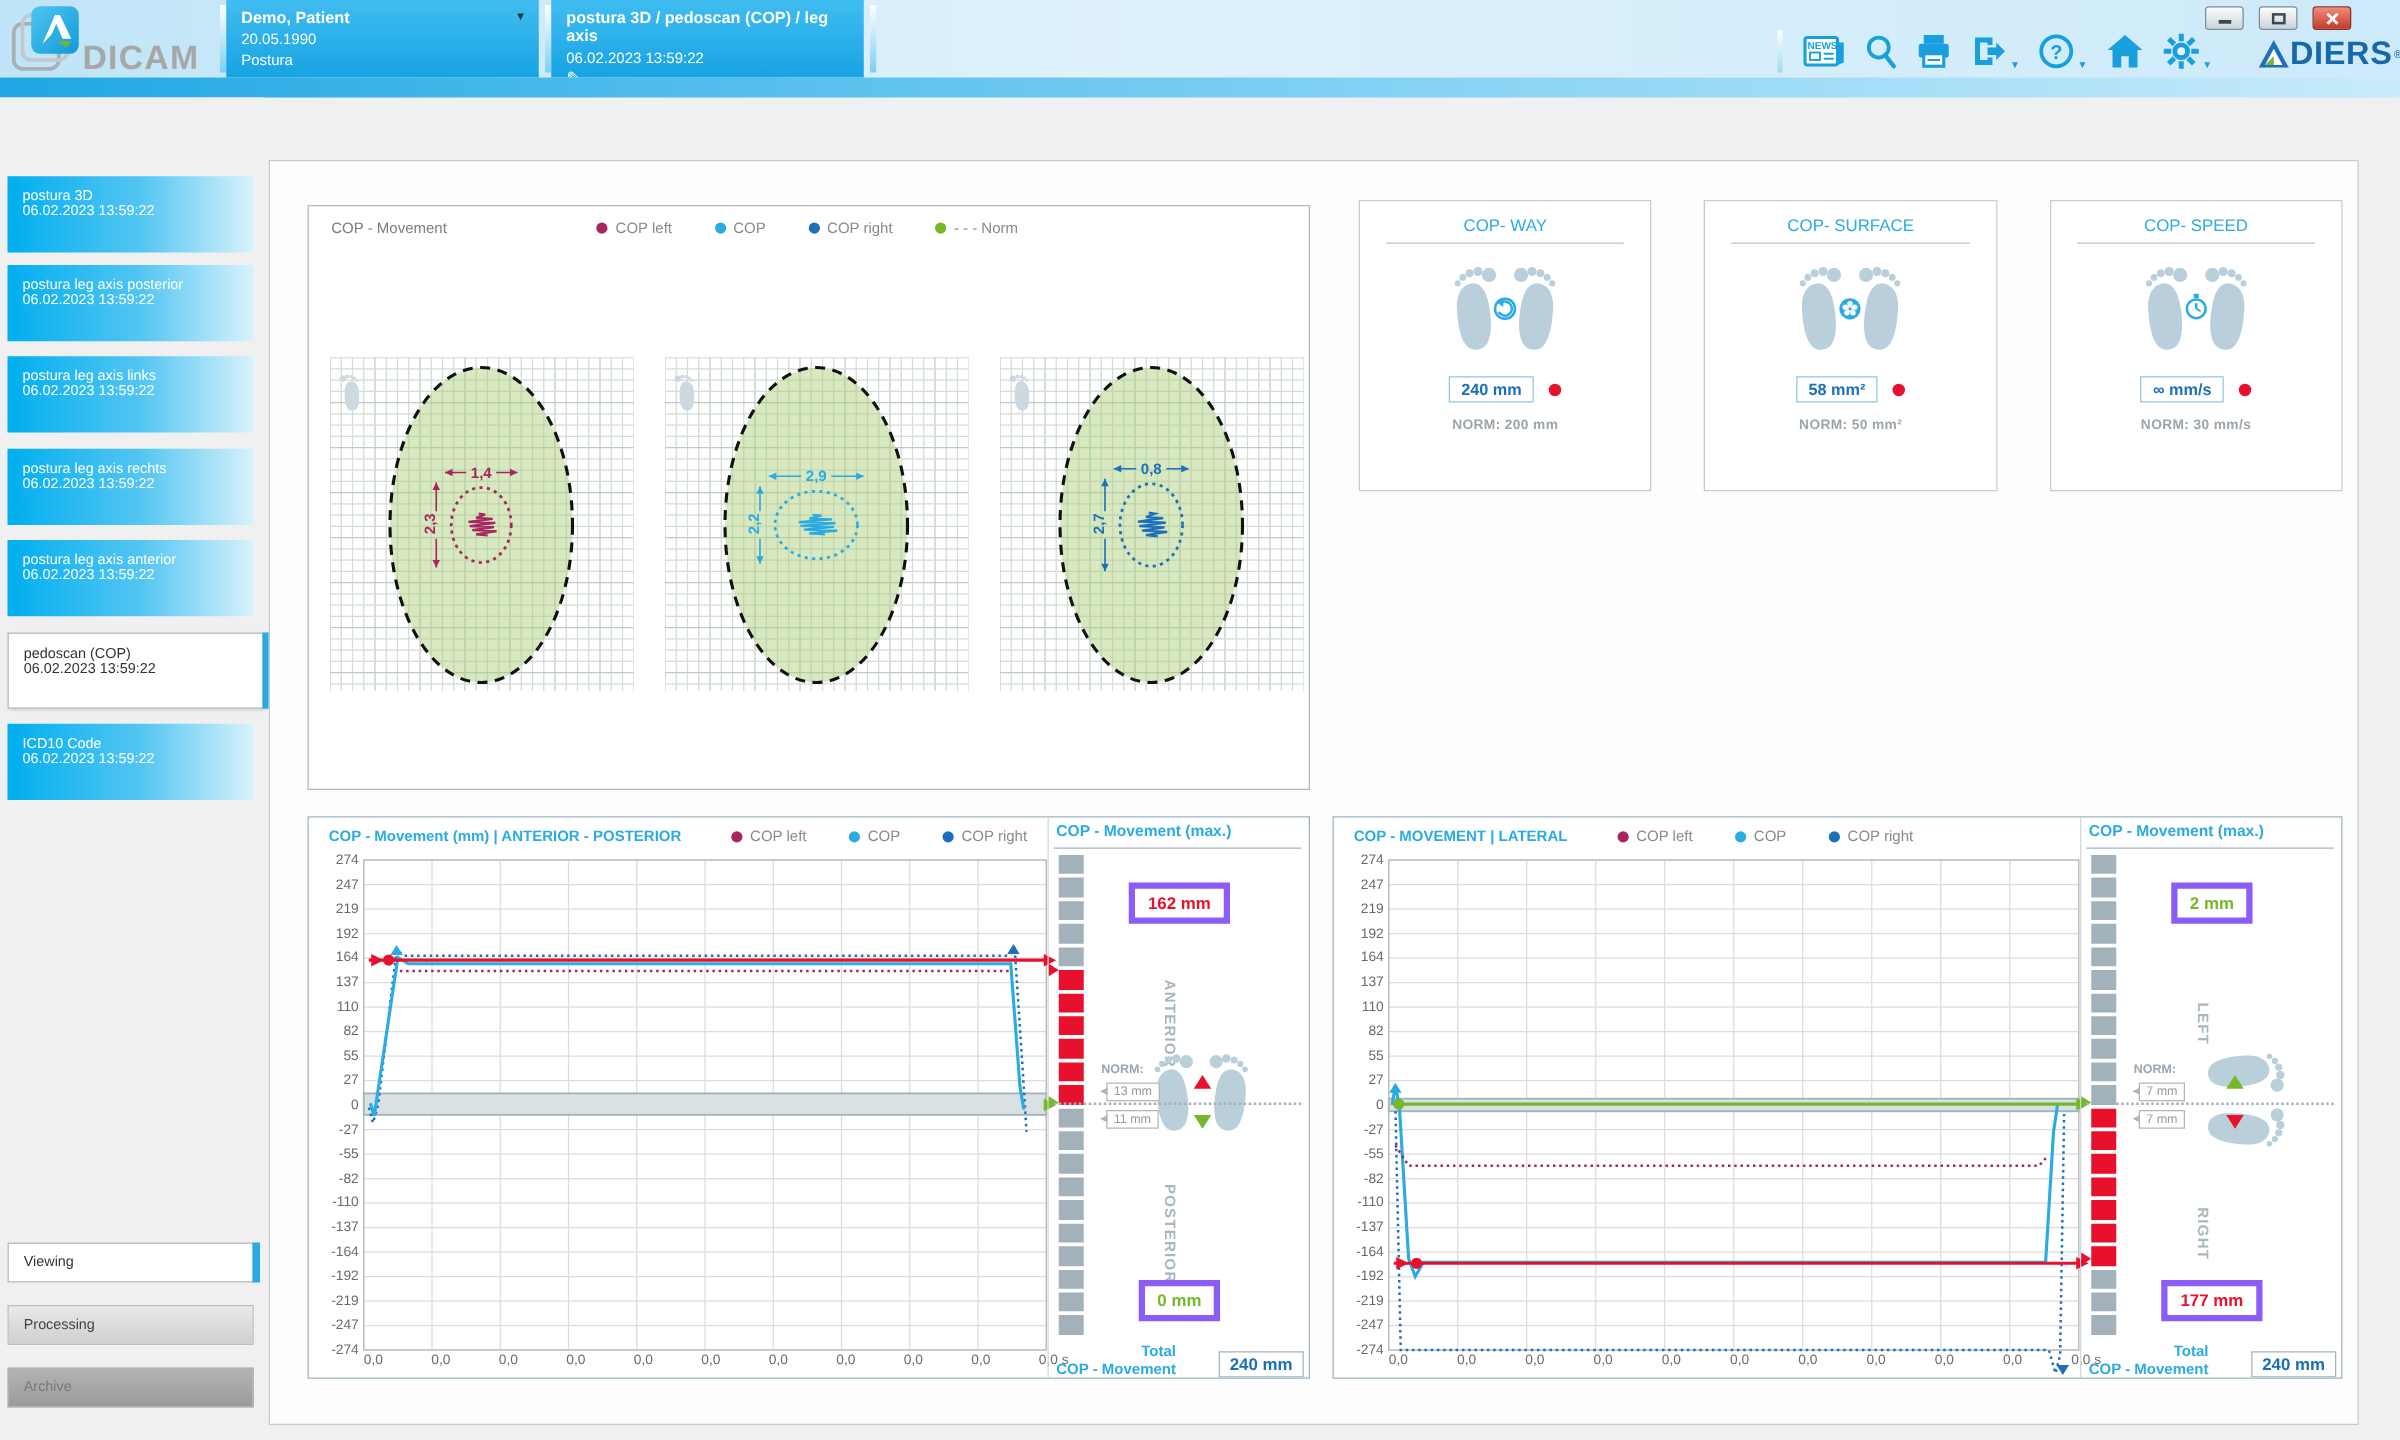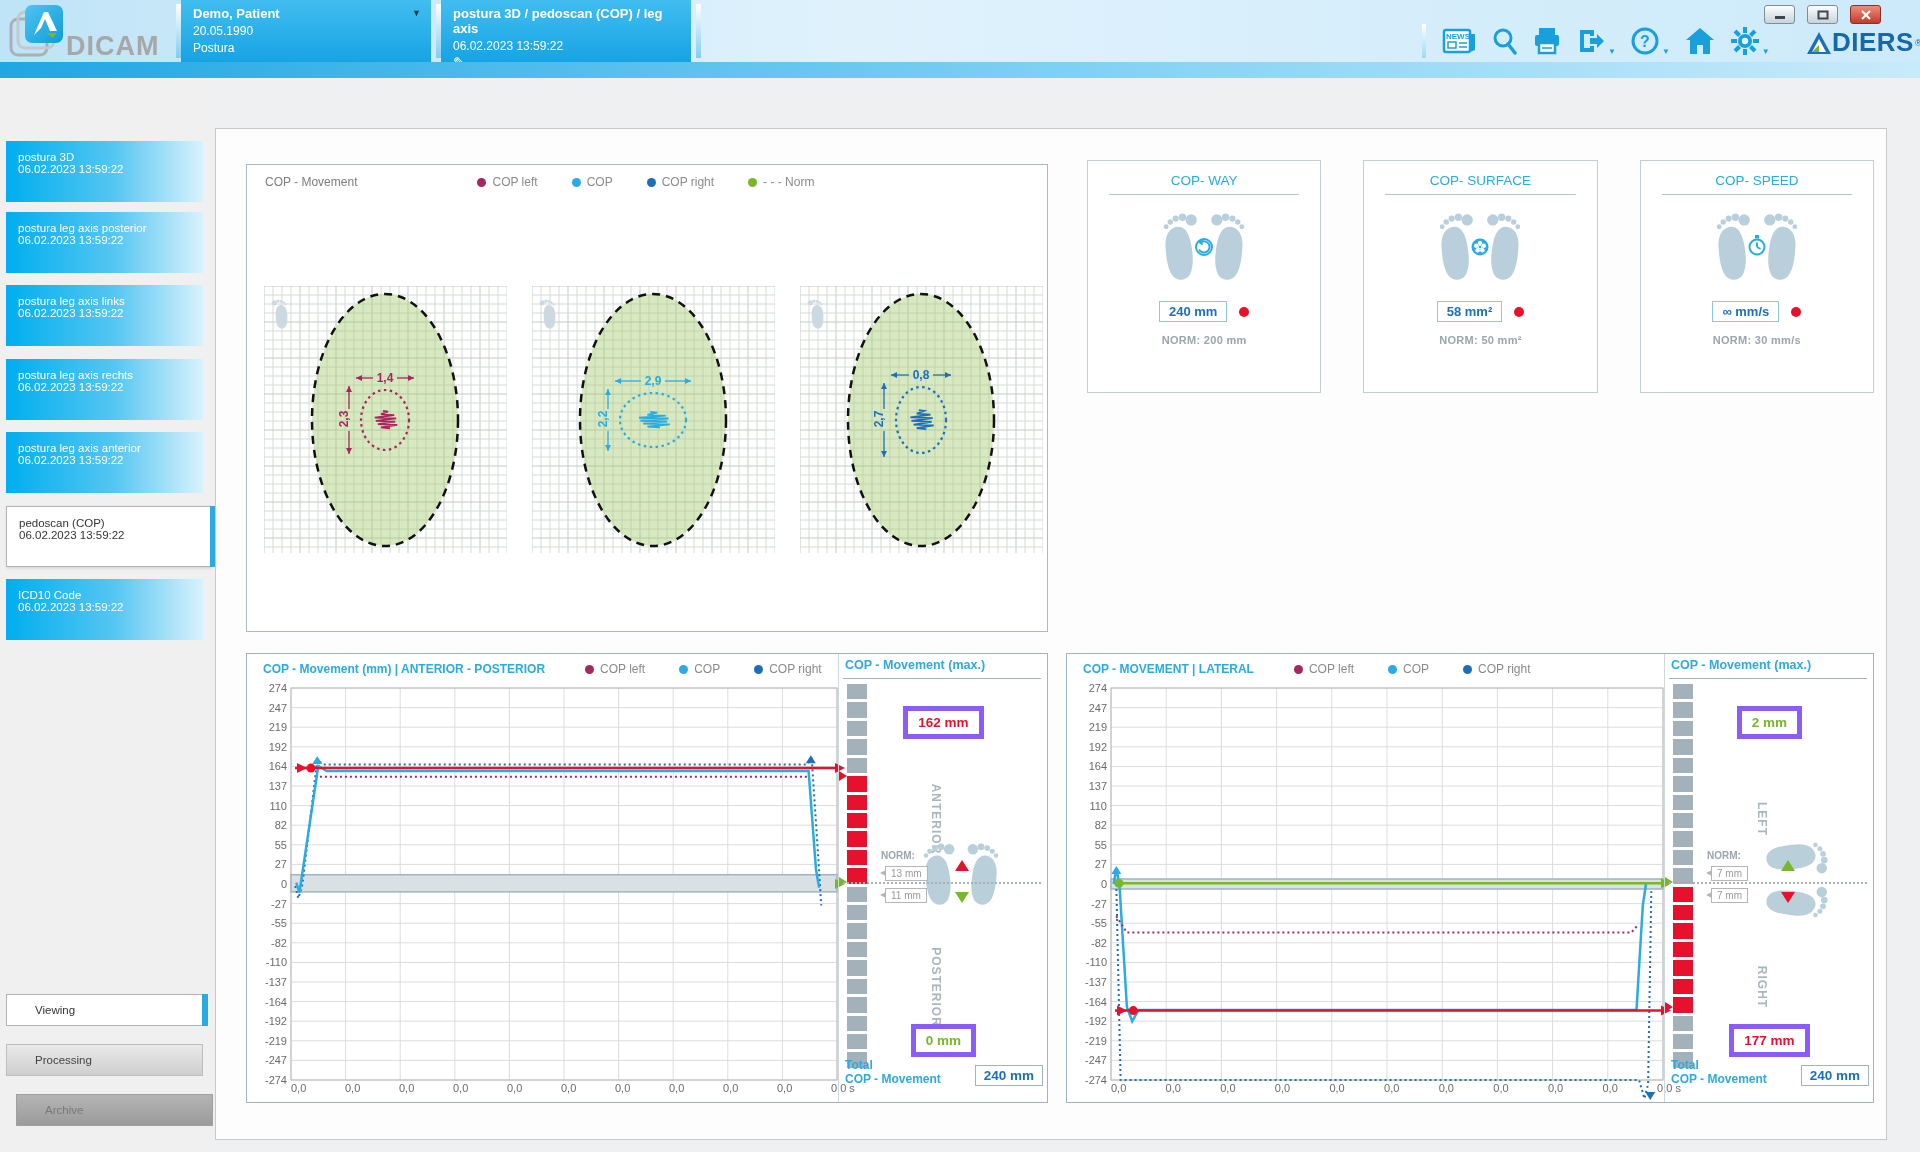--- a/index.html
+++ b/index.html
@@ -34,21 +34,21 @@
   
   .sidebar{position:absolute;left:0;top:78px;width:211px;height:1074px;background:#f0f0f0;}
   .nav-item{position:absolute;left:6px;width:197px;height:61px;padding:10px 0 0 12px;cursor:pointer;
     background:linear-gradient(90deg,#00aeef 0%,#55c6f2 55%,#d9f2fc 100%);color:#fff;}
   .nav-item .nav-label{font-size:11.5px;}
   .nav-item .nav-date{font-size:11.5px;}
   .nav-item.selected{background:#fff;color:#333;border:1px solid #b3b3b3;width:205px;
     box-shadow:1px 1px 3px rgba(0,0,0,.15);}
   .nav-item.selected::after{content:"";position:absolute;right:-6px;top:-1px;width:6px;height:61px;background:#29abe2;}
   .mode-btn{position:absolute;left:6px;width:197px;height:32px;display:flex;align-items:center;
-    padding-left:28px;font-size:11.5px;cursor:pointer;color:#444;}
+    padding-left:12px;font-size:11.5px;cursor:pointer;color:#444;}
   .mode-btn.active{background:#fff;border:1px solid #b3b3b3;color:#333;}
   .mode-btn.active::after{content:"";position:absolute;right:-6px;top:-1px;width:6px;height:32px;background:#29abe2;}
   .mode-btn.normal{background:linear-gradient(180deg,#e9e9e9,#cfcfcf);border:1px solid #bdbdbd;}
   .mode-btn.dark{background:linear-gradient(180deg,#b4b4b4,#9b9b9b);border:1px solid #a0a0a0;color:#787878;}
   
   .tabs{position:absolute;left:225px;top:92px;display:flex;z-index:3;}
   .tab{height:37px;padding:0 22px;display:flex;align-items:center;font-size:12px;
     background:#f2f2f2;border:1px solid #c9c9c9;border-left:none;cursor:pointer;color:#333;}
   .tab:first-child{border-left:1px solid #c9c9c9;}
   .tab.active{background:#fff;height:41px;margin-top:-4px;border-bottom:1px solid #fff;font-weight:bold;
@@ -106,21 +106,21 @@
   .norm-tag{position:absolute;left:46px;border:1px solid #b5b5b5;background:rgba(255,255,255,.92);
     font-size:10px;color:#9a9a9a;padding:0 5px;line-height:13px;}
   .norm-tag::before{content:"";position:absolute;left:-6px;top:3px;width:0;height:0;
     border-top:3px solid transparent;border-bottom:3px solid transparent;border-right:6px solid #b5b5b5;}
   .norm-tag.t1{top:212px;}
   .norm-tag.t2{top:234px;}
   .mp-feet{position:absolute;left:80px;top:176px;}
   .tri{position:absolute;width:0;height:0;left:116px;}
   .tri.up{border-left:7px solid transparent;border-right:7px solid transparent;border-bottom:11px solid #000;top:206px;}
   .tri.down{border-left:7px solid transparent;border-right:7px solid transparent;border-top:11px solid #000;top:238px;}
-  .mp-total{position:absolute;left:6px;top:404px;width:198px;display:flex;justify-content:space-between;align-items:flex-end;}
+  .mp-total{position:absolute;left:6px;top:420px;width:198px;display:flex;justify-content:space-between;align-items:flex-end;text-align:right;}
   .mp-total .tl div{font-size:12px;font-weight:bold;color:#2aabe3;line-height:14px;}
   .total-box{border:1px solid #9fb4bf;background:#fff;padding:2px 8px;font-size:13.5px;font-weight:bold;color:#1d6fba;}
 </style>
 </head>
 <body>
 
 <div class="app">
 
   <div class="titlebar">
     <div class="logo">
@@ -276,21 +276,21 @@
       <div class="nav-item selected" style="top: 428px;">
         <div class="nav-label">pedoscan (COP)</div>
                    <div class="nav-date">06.02.2023 13:59:22</div>
       </div>
       <div class="nav-item" style="top: 501px;">
         <div class="nav-label">ICD10 Code</div>
                    <div class="nav-date">06.02.2023 13:59:22</div>
       </div>
       <div class="mode-btn active" style="top: 916px;">Viewing</div>
       <div class="mode-btn normal" style="top: 966px;">Processing</div>
-      <div class="mode-btn dark" style="top: 1016px; margin-left: 10px;">Archive</div>
+      <div class="mode-btn dark" style="top: 1016px;">Archive</div>
     </div>
 
 
   <div class="content">
 
     <div class="cop-panel">
       <div class="cop-head">
         <span style="margin-right:120px">COP - Movement</span>
         <span class="legend" id="cop-legend">
             <span class="dot" style="background: rgb(166, 39, 95);"></span>

